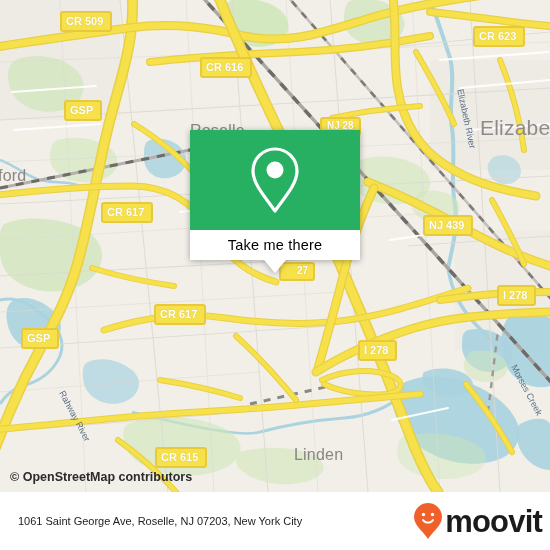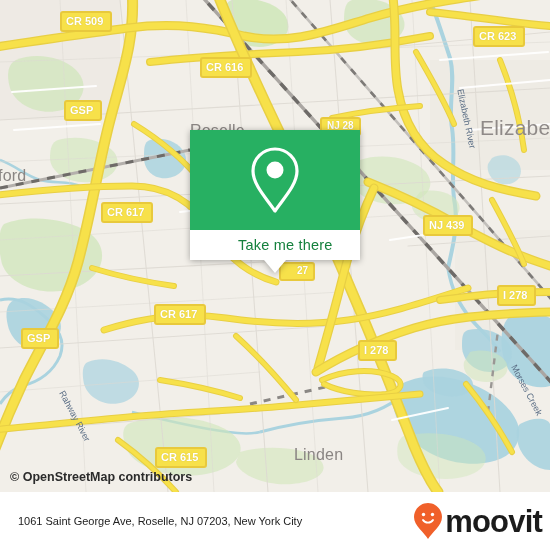--- a/index.html
+++ b/index.html
@@ -90,25 +90,24 @@
     background: #27b062;
     display: flex;
     align-items: center;
     justify-content: center;
   }
   #popup-foot {
     height: 30px;
     background: #ffffff;
     display: flex;
     align-items: center;
-    justify-content: flex-start;
+    justify-content: center;
     font-size: 14.5px;
-    color: #15803d;
+    color: #000000;
     letter-spacing: .2px;
-    padding-left: 48px;
   }
   #popup-tail {
     position: absolute;
     left: 50%;
     margin-left: -11px;
     top: 130px;
     width: 0; height: 0;
     border-left: 11px solid transparent;
     border-right: 11px solid transparent;
     border-top: 13px solid #ffffff;

